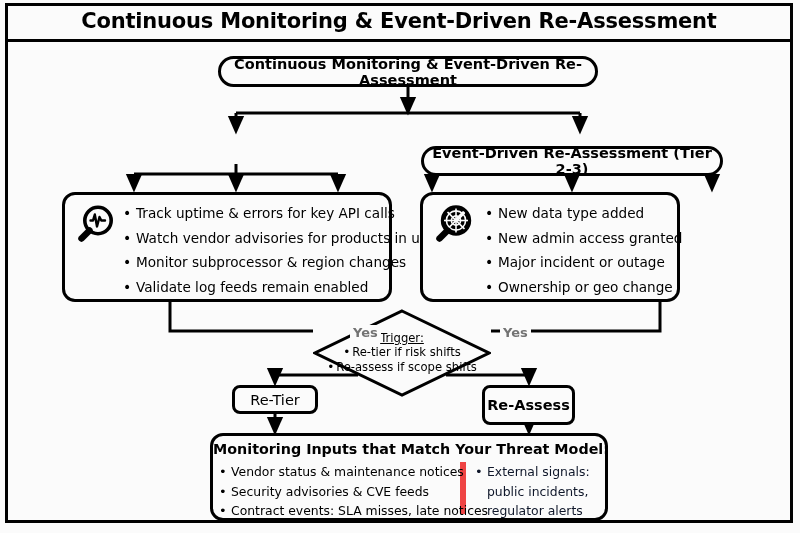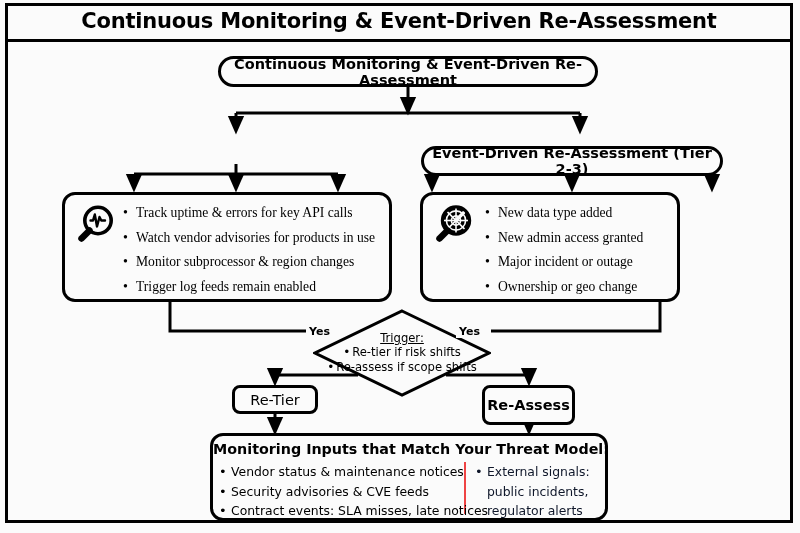--- a/index.html
+++ b/index.html
@@ -107,21 +107,20 @@
     padding: 0;
   }
   #panel-event .panel-list { left: 62px; }
   .panel-list li {
     font-size: 13.6px;
     color: #000;
     line-height: 24.6px;
     white-space: nowrap;
     position: relative;
     padding-left: 13px;
-    font-family: Liberation Serif, serif;
   }
   .panel-list li::before {
     content: "\2022";
     position: absolute;
     left: 0;
     top: 0;
     font-size: 14px;
   }
 
   
@@ -190,21 +189,21 @@
   }
   .outputs-cols {
     position: absolute;
     left: 6px; right: 6px; top: 26px; bottom: 4px;
     display: flex;
   }
   .outputs-col-left {
     width: 247px;
     padding-right: 1px;
     box-sizing: border-box;
-    border-right: 2px solid #ef4444;
+    border-right: 6px solid #ef4444;
   }
   .outputs-col-right {
     flex: 1;
     padding-left: 9px;
     box-sizing: border-box;
   }
   .outputs-col-left ul, .outputs-col-right ul {
     list-style: none; margin: 0; padding: 0;
   }
   .outputs-col-left li {
@@ -231,25 +230,26 @@
   
   #connectors {
     position: absolute;
     left: 0; top: 0;
     width: 800px;
     height: 533px;
     pointer-events: none;
   }
   .edge-label {
     position: absolute;
-    font-size: 11px;
+    font-size: 13px;
     font-weight: bold;
-    color: #000000;
+    color: #737373;
     background: #fbfbfb;
     padding: 0 3px;
+    margin-left: 44px;
   }
   #label-yes-left { left: 306px; top: 325px; }
   #label-yes-right { left: 456px; top: 325px; }
 </style>
 </head>
 <body>
 
 <div id="canvas">
 
   <div class="outer-frame"></div>
@@ -312,21 +312,21 @@
   <div class="panel" id="panel-monitoring">
     <svg class="panel-icon" viewBox="0 0 44 44">
       <circle cx="25" cy="17.5" r="13.2" fill="none" stroke="#000" stroke-width="3.6"></circle>
       <path d="M16.5,27.5 L8.5,35.5" stroke="#000" stroke-width="6.5" stroke-linecap="round"></path>
       <path d="M17.5,17.5 L20,17.5 L21.8,11.5 L24,23.5 L26.5,14 L28.3,17.5 L32,17.5" fill="none" stroke="#000" stroke-width="2.4" stroke-linejoin="round" stroke-linecap="round"></path>
     </svg>
     <ul class="panel-list">
       <li>Track uptime &amp; errors for key API calls</li>
       <li>Watch vendor advisories for products in use</li>
       <li>Monitor subprocessor &amp; region changes</li>
-      <li>Trigger log feeds remain enabled</li>
+      <li>Validate log feeds remain enabled</li>
     </ul>
   </div>
 
   <div class="panel" id="panel-event">
     <svg class="panel-icon" viewBox="0 0 44 44">
       <circle cx="25" cy="17.5" r="13.6" fill="#000"></circle>
       <circle cx="25" cy="17.5" r="9.6" fill="none" stroke="#fbfbfb" stroke-width="1.6"></circle>
       <circle cx="25" cy="17.5" r="4.6" fill="none" stroke="#fbfbfb" stroke-width="1.6"></circle>
       <g stroke="#fbfbfb" stroke-width="1.6">
         <path d="M25,4.2 L25,30.8"></path>

